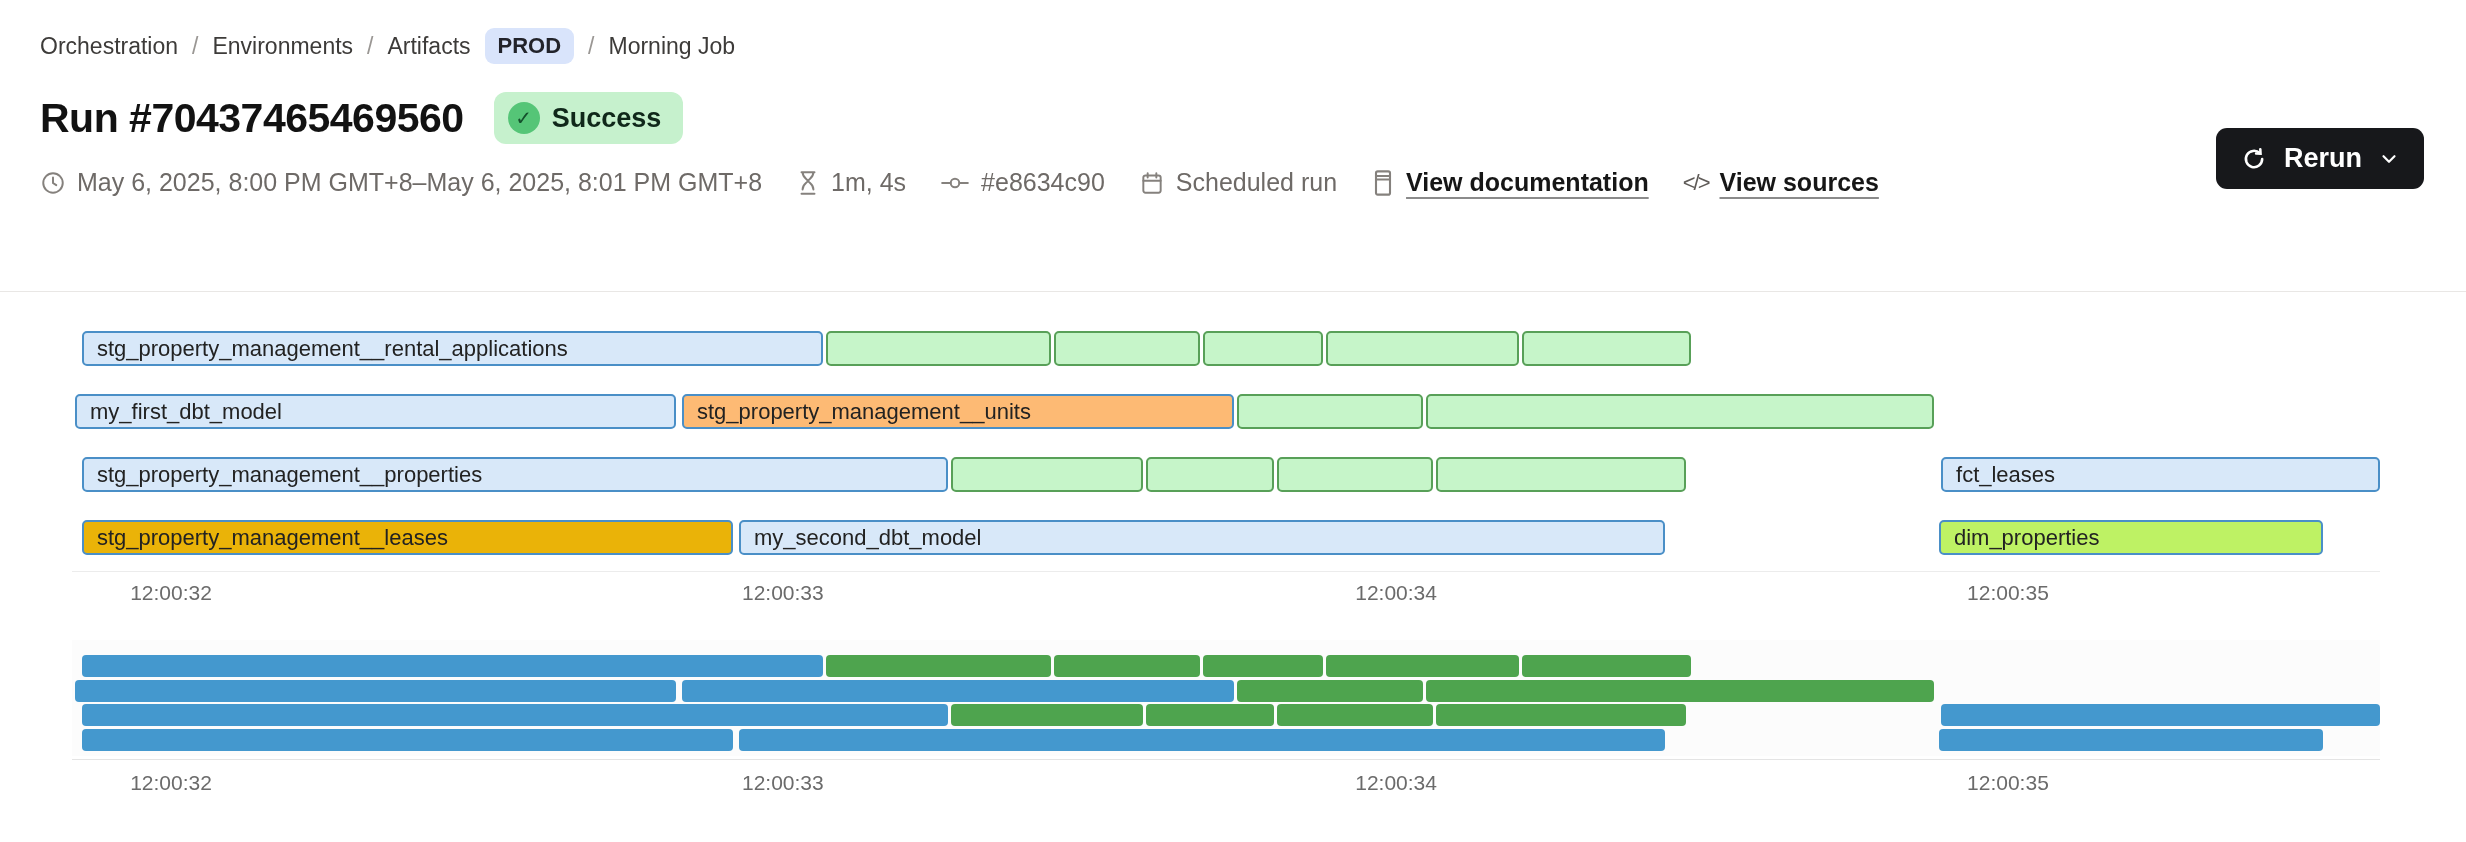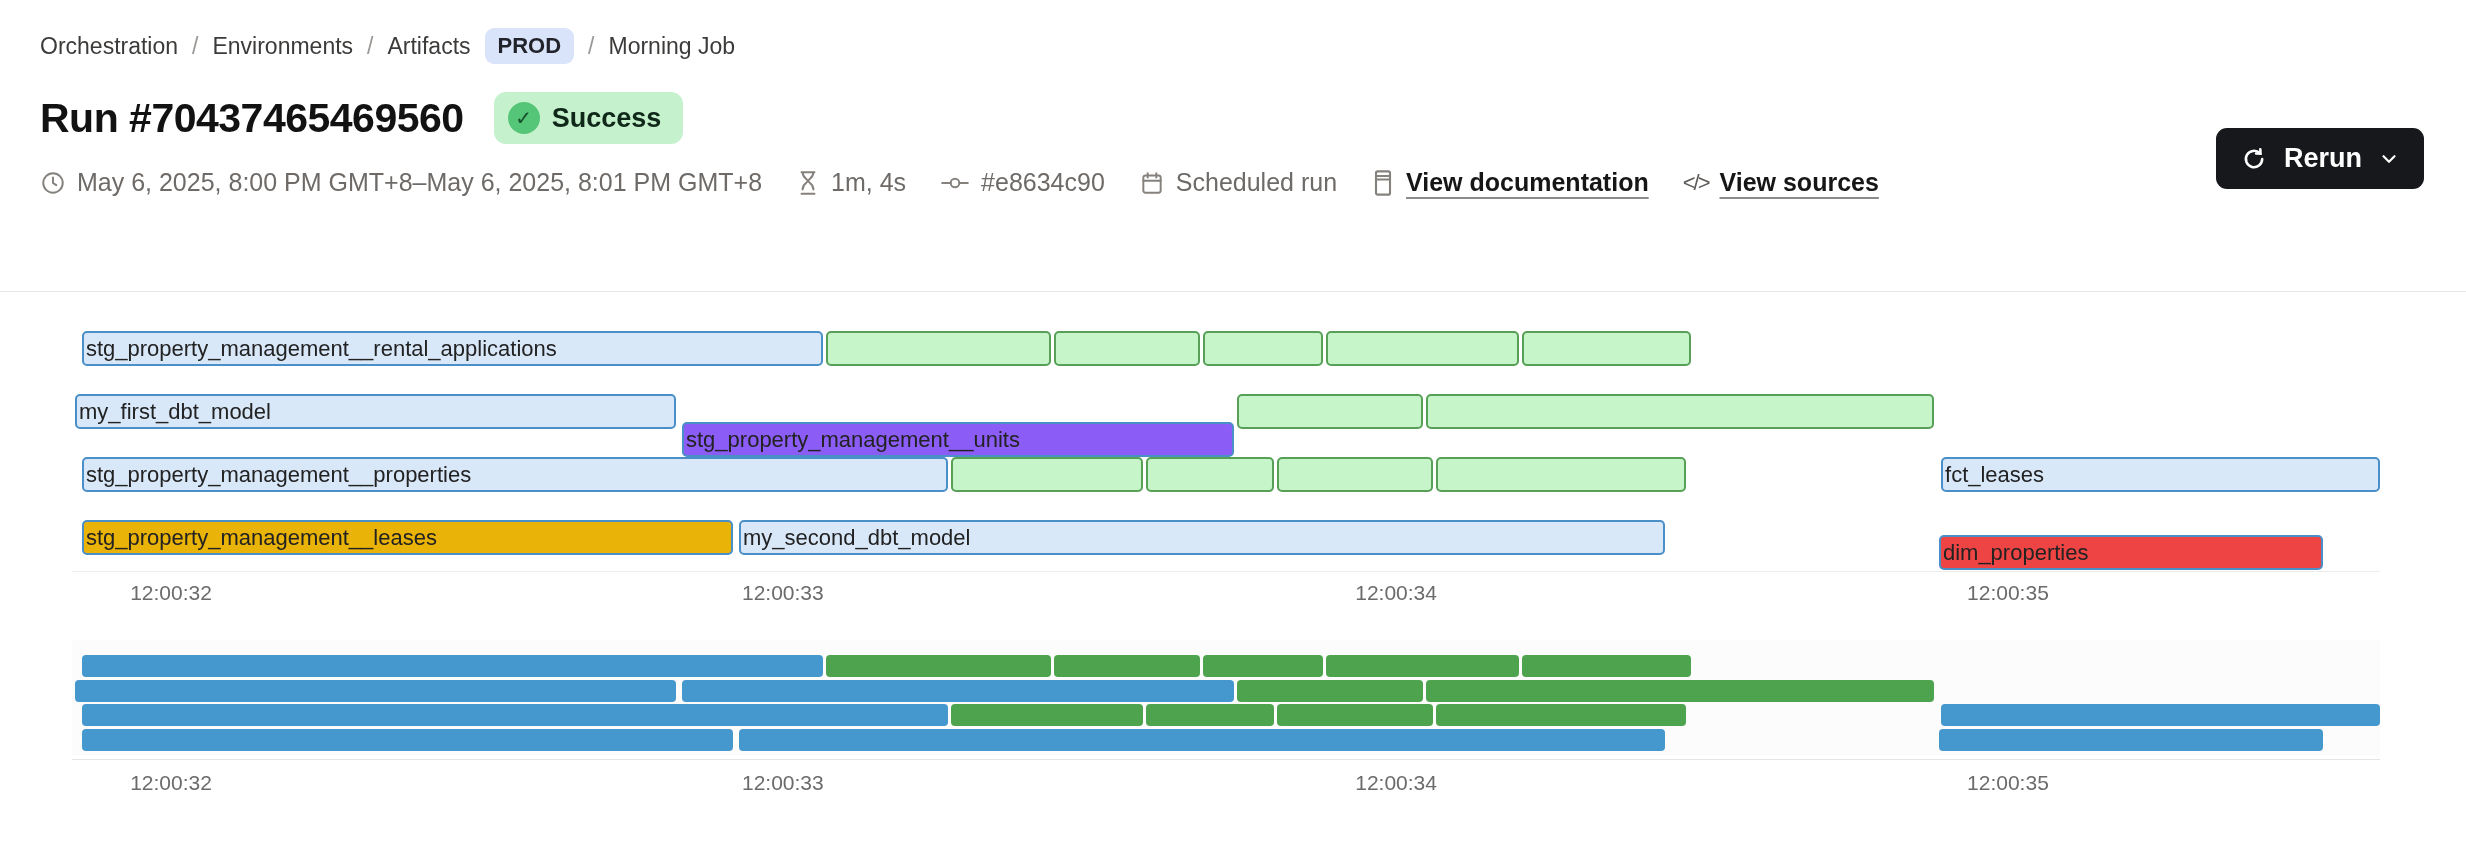--- a/index.html
+++ b/index.html
@@ -43,21 +43,21 @@
   .tab { font-size:27px; color:#4c4a48; font-weight:500; padding:12px 20px; margin:0 8px;
          border:3px solid transparent; border-radius:9px; cursor:pointer; }
   .tab.active { color:#0d0d0d; font-weight:600; border-color:#3d66e0; }
   .tabs-divider { position:absolute; top:291px; left:0; right:0; height:1px; background:#e9e7e5; }
 
   
   .plot { position:absolute; left:72px; width:2308px; }
   .gantt-row { position:absolute; left:0; right:0; height:35px; }
   .gantt-bar { position:absolute; top:0; height:35px; border-radius:5px; border:2px solid;
                display:flex; align-items:center; overflow:hidden; cursor:pointer; }
-  .gantt-bar .bar-label { font-size:22px; color:#222; padding-left:2px; white-space:nowrap; }
+  .gantt-bar .bar-label { font-size:22px; color:#222; padding-left:13px; white-space:nowrap; }
   .axis-line { position:absolute; left:0; right:0; height:1px; background:#ececec; }
   .axis-labels { position:absolute; left:0; right:0; height:26px;text-decoration:underline; }
   .axis-labels span { position:absolute; transform:translateX(-50%); font-size:21px; color:#6b6b6b; }
 
   .mini-area { position:absolute; left:0; right:0; background:#fcfcfc; }
   .mini-row { position:absolute; left:0; right:0; height:22px; }
   .mini-bar { position:absolute; top:0; height:22px; border-radius:4px; cursor:pointer; }
 </style>
 </head>
 <body>
@@ -160,21 +160,21 @@
           <div class="gantt-bar" style="left: 32.67%; width: 9.75%; background: rgb(198, 245, 201); border-color: rgb(88, 160, 88);"></div>
           <div class="gantt-bar" style="left: 42.55%; width: 6.32%; background: rgb(198, 245, 201); border-color: rgb(88, 160, 88);"></div>
           <div class="gantt-bar" style="left: 49%; width: 5.2%; background: rgb(198, 245, 201); border-color: rgb(88, 160, 88);"></div>
           <div class="gantt-bar" style="left: 54.33%; width: 8.37%; background: rgb(198, 245, 201); border-color: rgb(88, 160, 88);"></div>
           <div class="gantt-bar" style="left: 62.82%; width: 7.33%; background: rgb(198, 245, 201); border-color: rgb(88, 160, 88);"></div>
         </div>
         <div class="gantt-row" style="top: 394px;">
           <div class="gantt-bar" style="left: 0.13%; width: 26.04%; background: rgb(216, 232, 249); border-color: rgb(74, 143, 199);">
             <span class="bar-label">my_first_dbt_model</span>
           </div>
-          <div class="gantt-bar" style="left: 26.43%; width: 23.92%; background: #8b5cf6; border-color: rgb(74, 143, 199); margin-top: 28px;">
+          <div class="gantt-bar" style="left: 26.43%; width: 23.92%; background: #fdba74; border-color: rgb(74, 143, 199);">
             <span class="bar-label">stg_property_management__units</span>
           </div>
           <div class="gantt-bar" style="left: 50.48%; width: 8.06%; background: rgb(198, 245, 201); border-color: rgb(88, 160, 88);"></div>
           <div class="gantt-bar" style="left: 58.67%; width: 22.01%; background: rgb(198, 245, 201); border-color: rgb(88, 160, 88);"></div>
         </div>
         <div class="gantt-row" style="top: 457px;">
           <div class="gantt-bar" style="left: 0.43%; width: 37.53%; background: rgb(216, 232, 249); border-color: rgb(74, 143, 199);">
             <span class="bar-label">stg_property_management__properties</span>
           </div>
           <div class="gantt-bar" style="left: 38.08%; width: 8.32%; background: rgb(198, 245, 201); border-color: rgb(88, 160, 88);"></div>
@@ -185,21 +185,21 @@
             <span class="bar-label">fct_leases</span>
           </div>
         </div>
         <div class="gantt-row" style="top: 520px;">
           <div class="gantt-bar" style="left: 0.43%; width: 28.21%; background: #eab308; border-color: rgb(74, 143, 199);">
             <span class="bar-label">stg_property_management__leases</span>
           </div>
           <div class="gantt-bar" style="left: 28.9%; width: 40.12%; background: rgb(216, 232, 249); border-color: rgb(74, 143, 199);">
             <span class="bar-label">my_second_dbt_model</span>
           </div>
-          <div class="gantt-bar" style="left: 80.89%; width: 16.64%; background: #ef4444; border-color: rgb(74, 143, 199); margin-top: 15px;">
+          <div class="gantt-bar" style="left: 80.89%; width: 16.64%; background: #bef264; border-color: rgb(74, 143, 199);">
             <span class="bar-label">dim_properties</span>
           </div>
         </div>
       </div>
     <div class="axis-line" style="top:571px;"></div>
     <div class="axis-labels" id="axis1" style="top:581px;">
         <span style="left: 4.29%;">12:00:32</span>
         <span style="left: 30.8%;">12:00:33</span>
         <span style="left: 57.37%;">12:00:34</span>
         <span style="left: 83.88%;">12:00:35</span>

